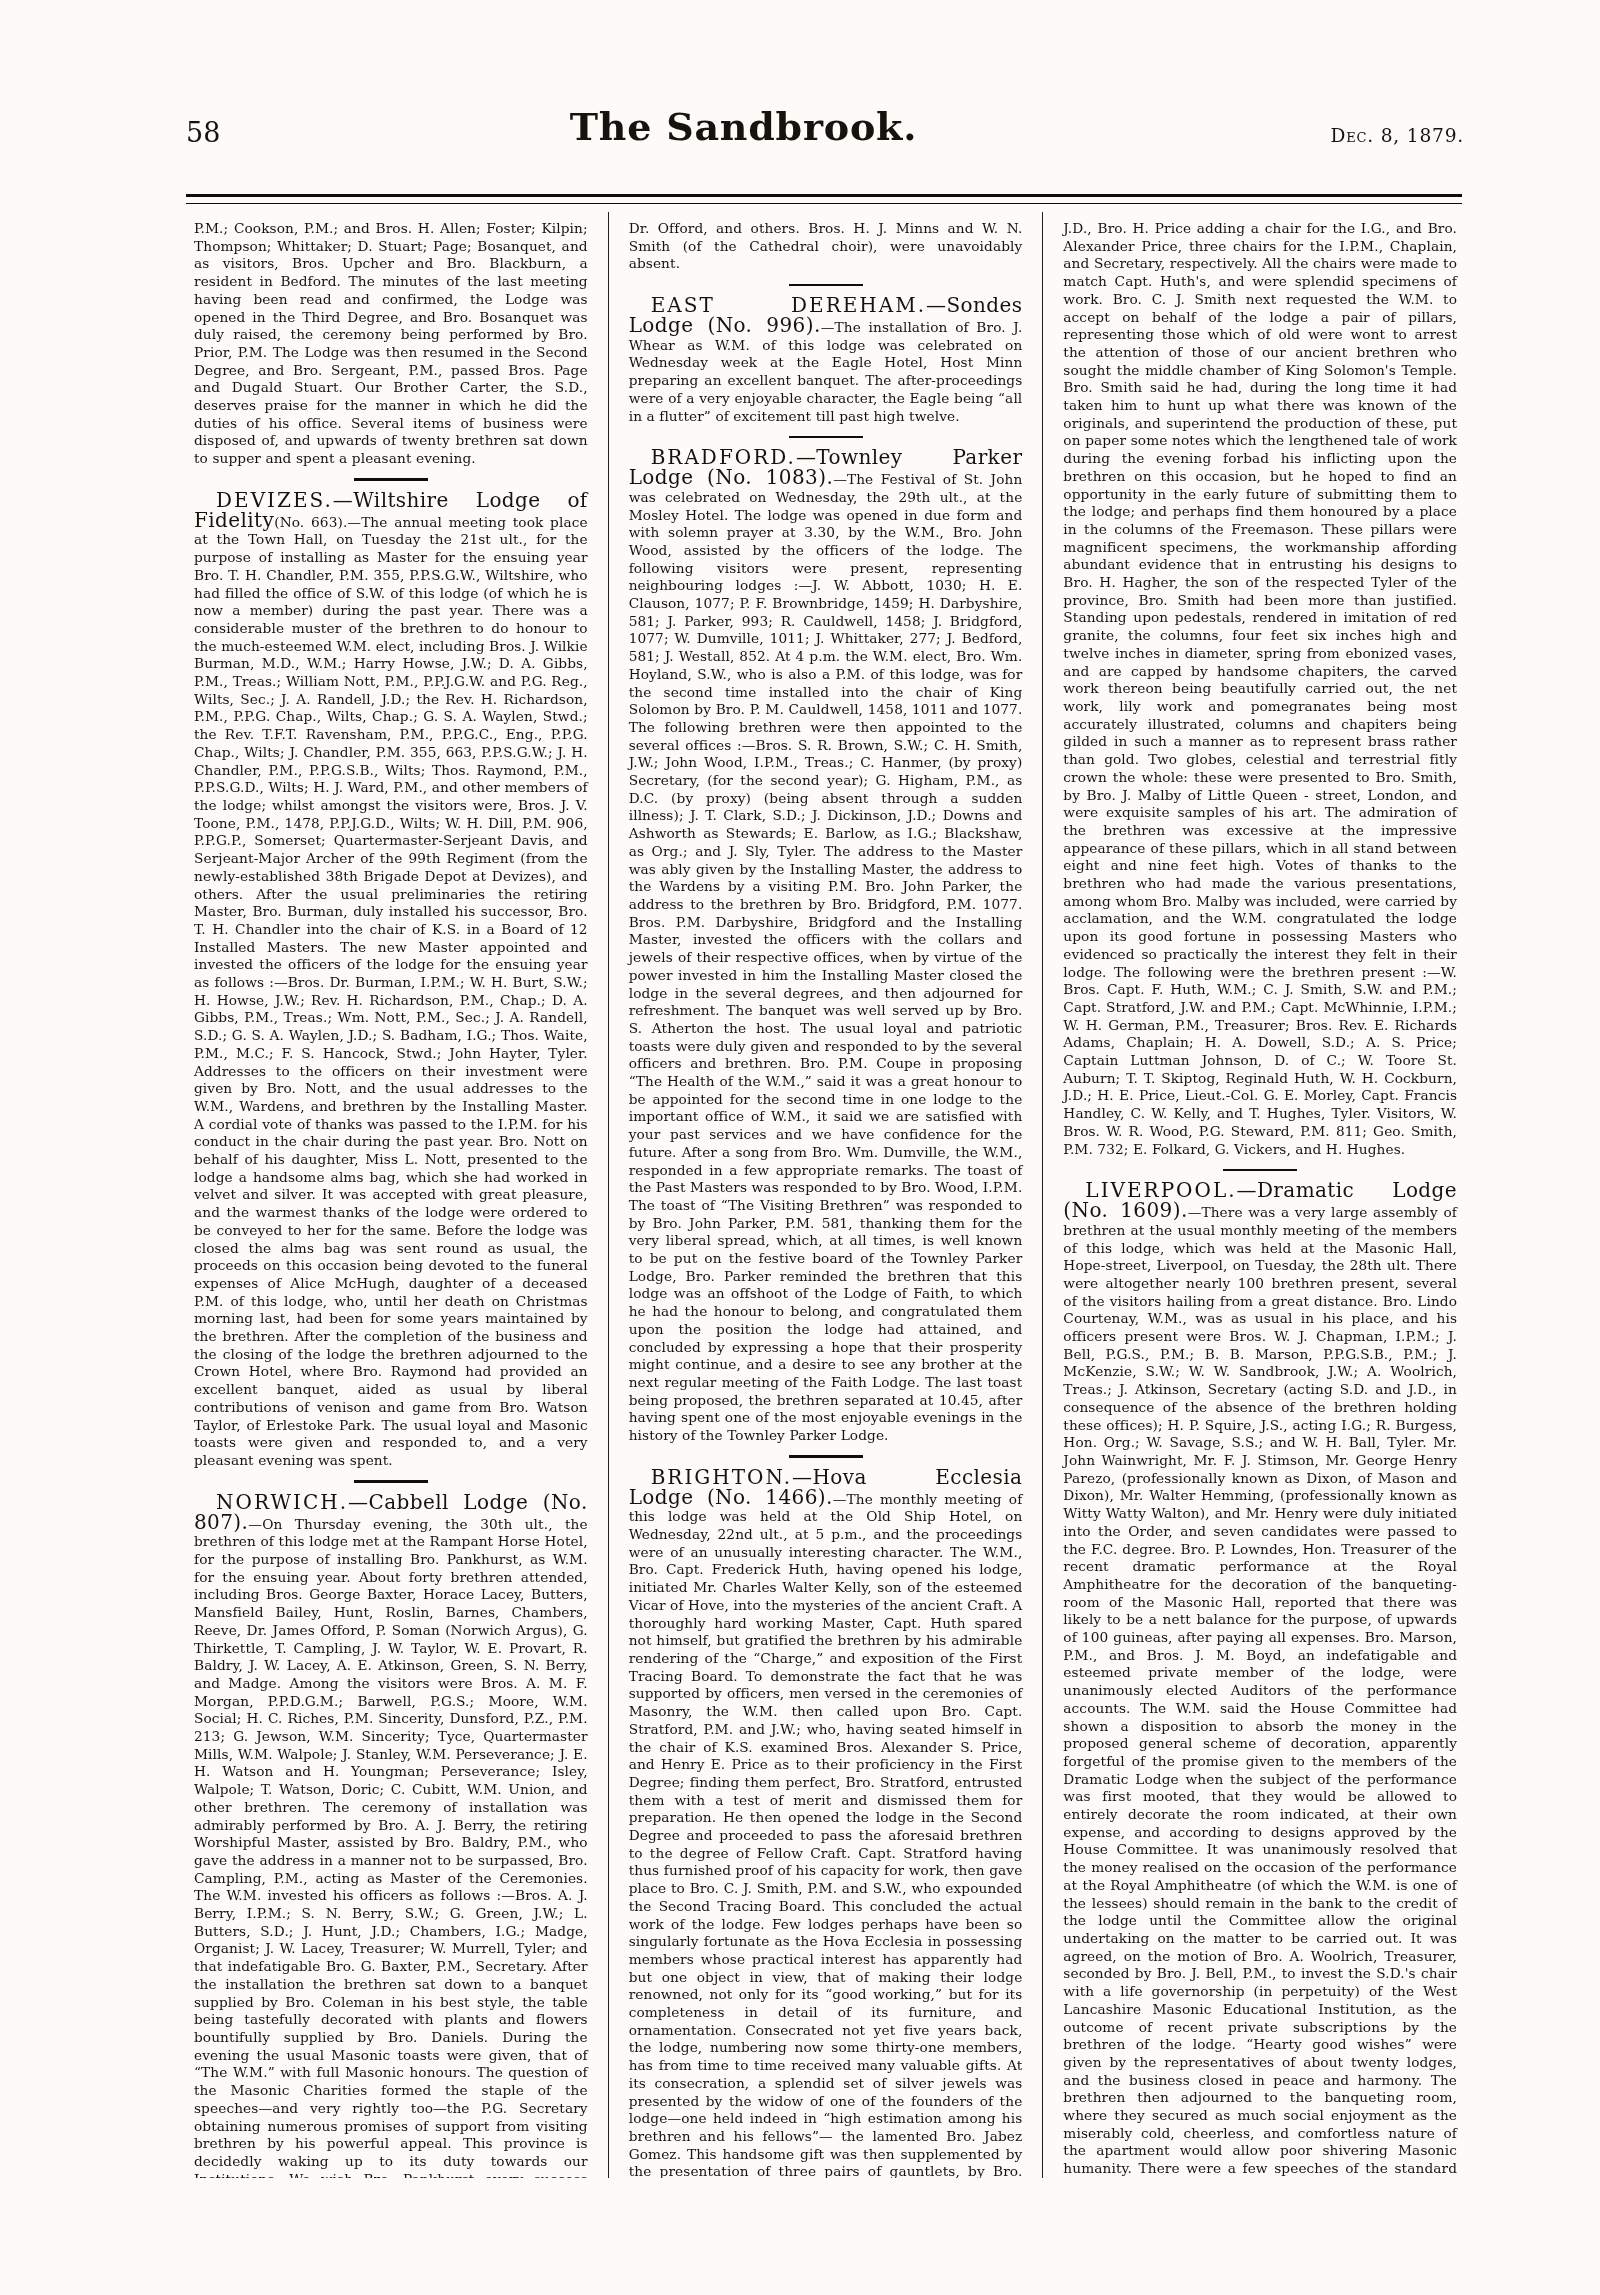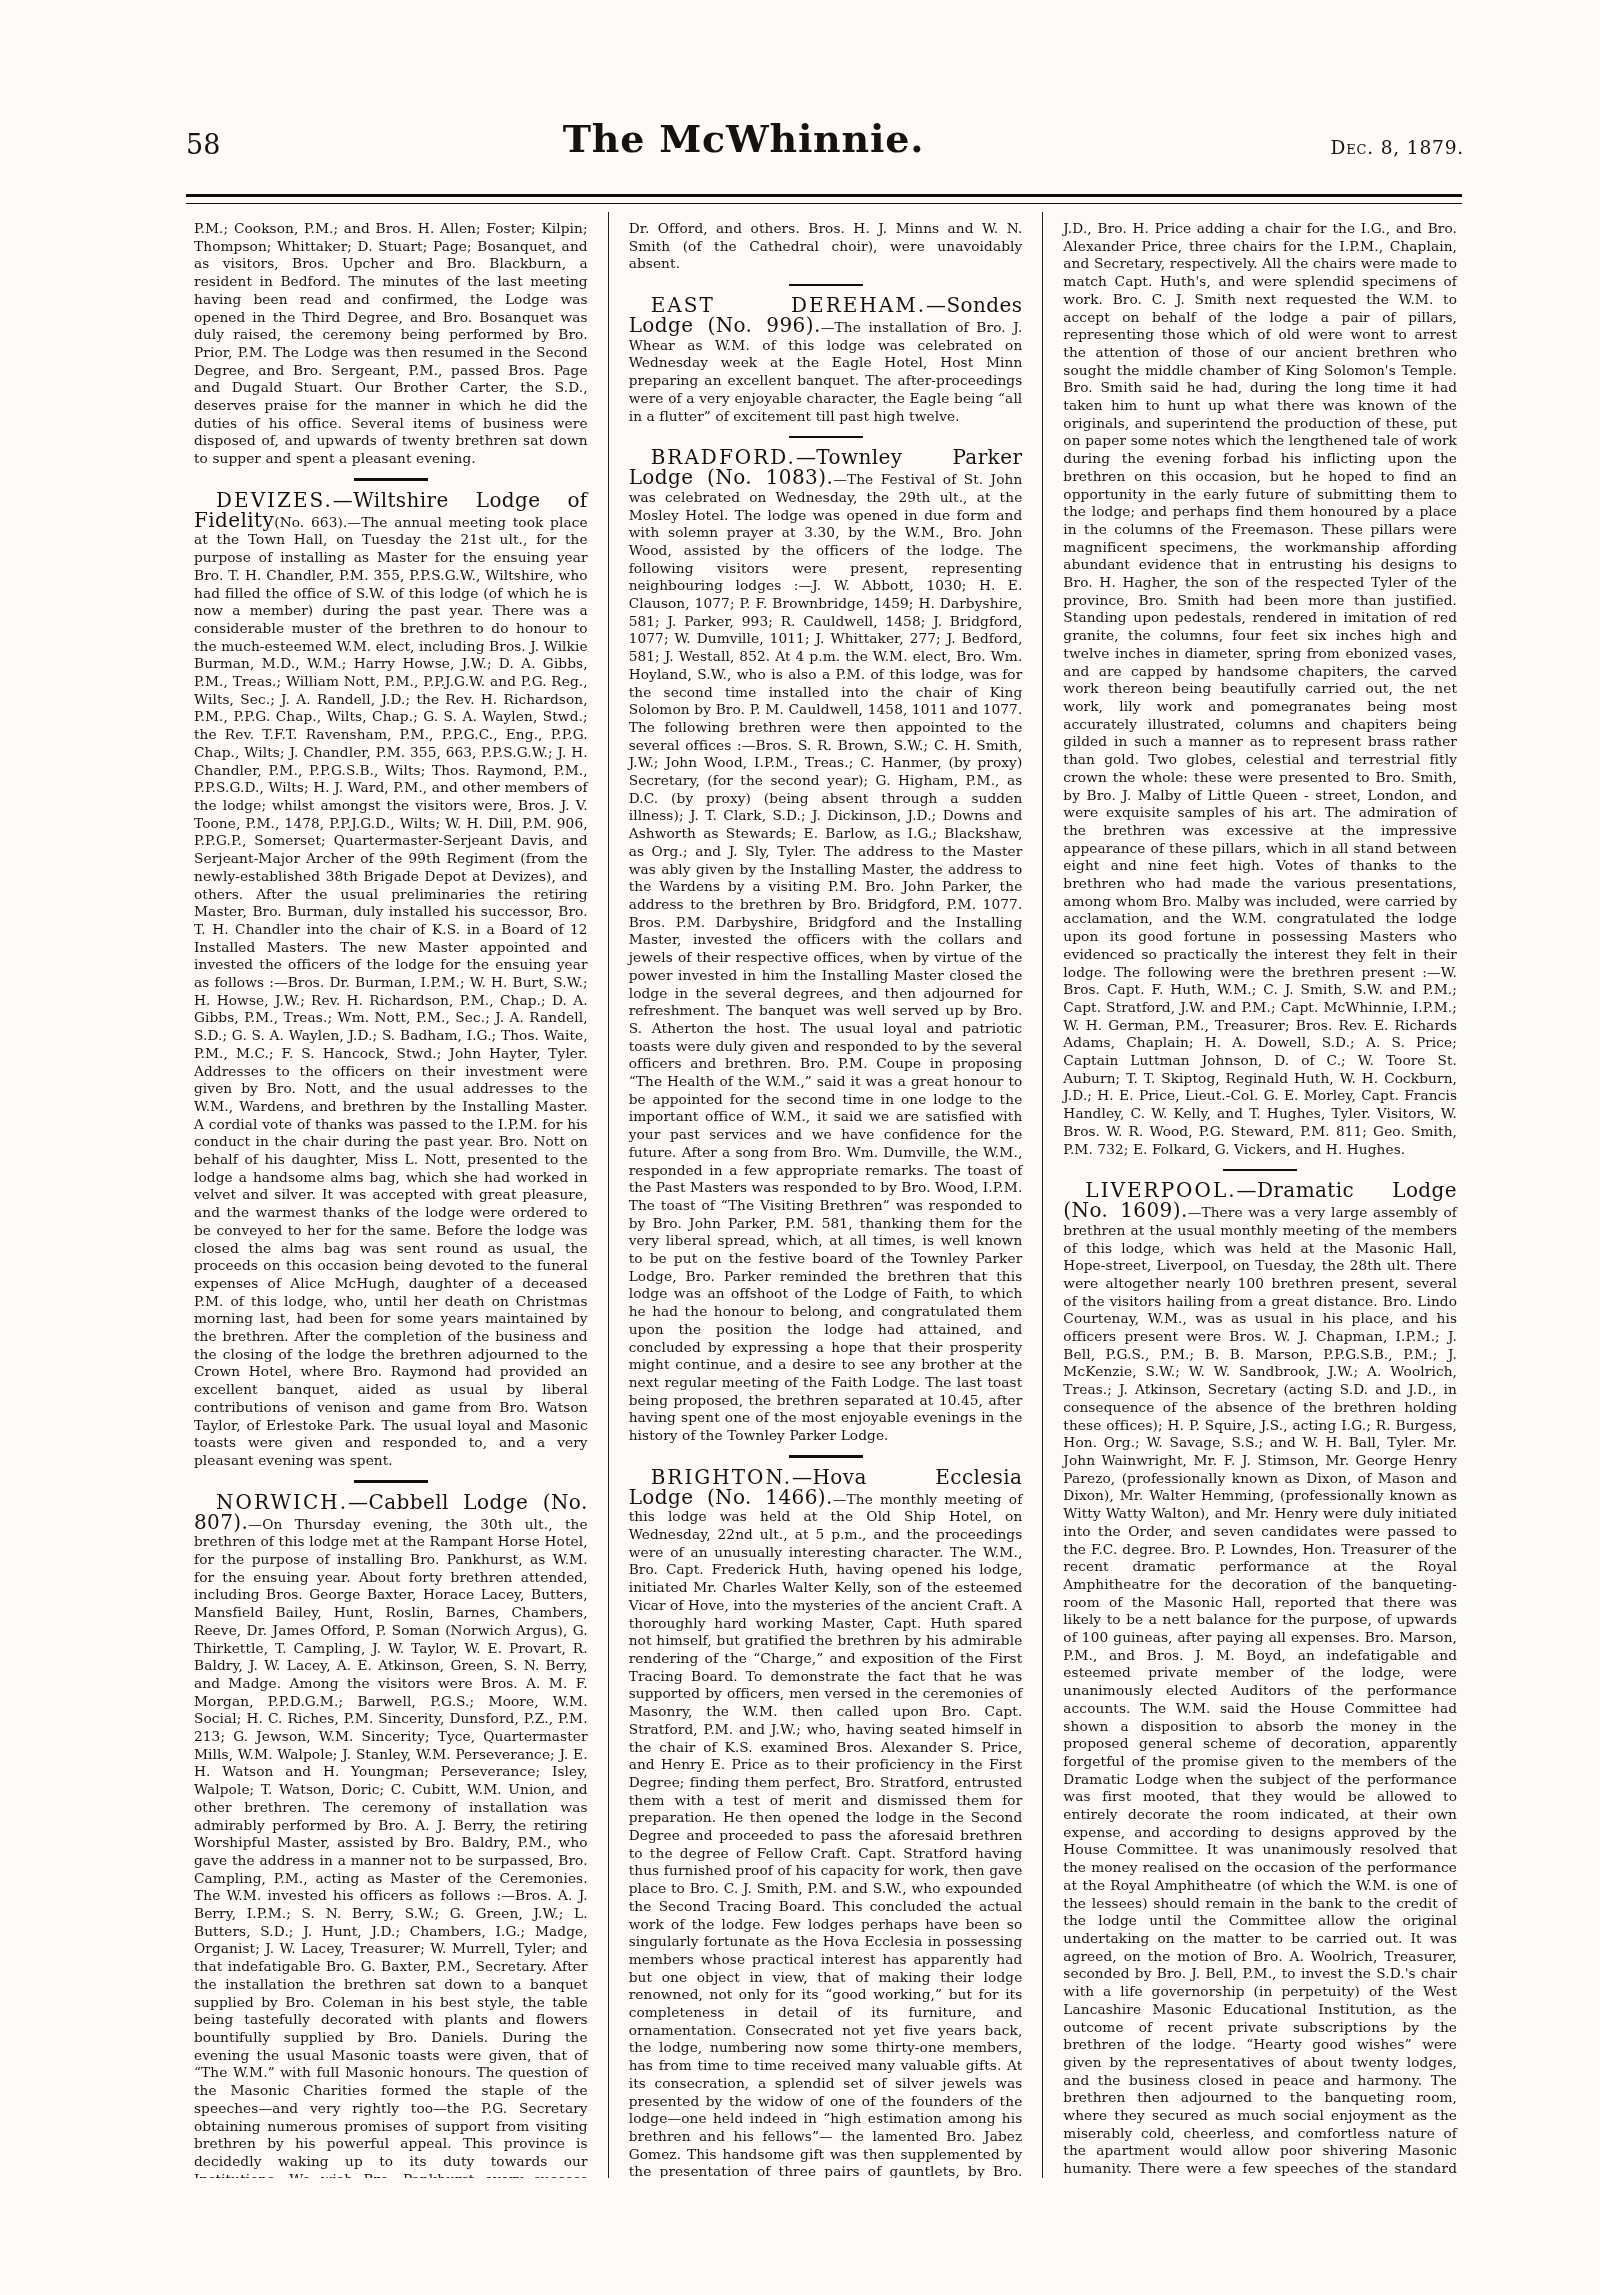--- a/index.html
+++ b/index.html
@@ -6,21 +6,21 @@
   .page{
     position:relative;
     width:1600px;height:2295px;
     background:#fcfbf8;
     font-family:"DejaVu Serif","Liberation Serif",serif;
     color:#16130f;
     overflow:hidden;
   }
   
   .masthead{
-    position:absolute;left:186px;top:120px;width:1278px;
+    position:absolute;left:186px;top:108px;width:1278px;
     display:flex;justify-content:space-between;align-items:flex-end;
   }
   .page-number{font-size:27px;line-height:1;}
   .paper-title{
     font-size:38px;font-weight:bold;line-height:1;
     letter-spacing:0.8px;
     transform:translateX(-32px);
   }
   .issue-date{font-size:18.6px;line-height:1;font-variant:small-caps;letter-spacing:0.8px;color:#2a2username:#2a2722;}
   .masthead-rule{
@@ -64,21 +64,21 @@
     background:#0f0e0c;
   }
 </style>
 </head>
 <body>
 
 <div class="page">
 
   <div class="masthead">
     <span class="page-number">58</span>
-    <span class="paper-title">The McWhinnie.</span>
+    <span class="paper-title">The Sandbrook.</span>
     <span class="issue-date">Dec. 8, 1879.</span>
   </div>
 
   <div class="masthead-rule"></div>
 
   <div class="columns">
     <div class="column">
         <p class="continuation"><span>P.M.; Cookson, P.M.; and Bros. H. Allen; Foster; Kilpin; Thompson; Whittaker; D. Stuart; Page; Bosanquet, and as visitors, Bros. Upcher and Bro. Blackburn, a resident in Bedford. The minutes of the last meeting having been read and confirmed, the Lodge was opened in the Third Degree, and Bro. Bosanquet was duly raised, the ceremony being performed by Bro. Prior, P.M. The Lodge was then resumed in the Second Degree, and Bro. Sergeant, P.M., passed Bros. Page and Dugald Stuart. Our Brother Carter, the S.D., deserves praise for the manner in which he did the duties of his office. Several items of business were disposed of, and upwards of twenty brethren sat down to supper and spent a pleasant evening.</span></p>
         <div class="divider"></div>
         <p class="article"><span class="loc">DEVIZES.</span><span class="head-title">—Wiltshire Lodge of Fidelity</span><span>(No. 663).—The annual meeting took place at the Town Hall, on Tuesday the 21st ult., for the purpose of installing as Master for the ensuing year Bro. T. H. Chandler, P.M. 355, P.P.S.G.W., Wiltshire, who had filled the office of S.W. of this lodge (of which he is now a member) during the past year. There was a considerable muster of the brethren to do honour to the much-esteemed W.M. elect, including Bros. J. Wilkie Burman, M.D., W.M.; Harry Howse, J.W.; D. A. Gibbs, P.M., Treas.; William Nott, P.M., P.P.J.G.W. and P.G. Reg., Wilts, Sec.; J. A. Randell, J.D.; the Rev. H. Richardson, P.M., P.P.G. Chap., Wilts, Chap.; G. S. A. Waylen, Stwd.; the Rev. T.F.T. Ravensham, P.M., P.P.G.C., Eng., P.P.G. Chap., Wilts; J. Chandler, P.M. 355, 663, P.P.S.G.W.; J. H. Chandler, P.M., P.P.G.S.B., Wilts; Thos. Raymond, P.M., P.P.S.G.D., Wilts; H. J. Ward, P.M., and other members of the lodge; whilst amongst the visitors were, Bros. J. V. Toone, P.M., 1478, P.P.J.G.D., Wilts; W. H. Dill, P.M. 906, P.P.G.P., Somerset; Quartermaster-Serjeant Davis, and Serjeant-Major Archer of the 99th Regiment (from the newly-established 38th Brigade Depot at Devizes), and others. After the usual preliminaries the retiring Master, Bro. Burman, duly installed his successor, Bro. T. H. Chandler into the chair of K.S. in a Board of 12 Installed Masters. The new Master appointed and invested the officers of the lodge for the ensuing year as follows :—Bros. Dr. Burman, I.P.M.; W. H. Burt, S.W.; H. Howse, J.W.; Rev. H. Richardson, P.M., Chap.; D. A. Gibbs, P.M., Treas.; Wm. Nott, P.M., Sec.; J. A. Randell, S.D.; G. S. A. Waylen, J.D.; S. Badham, I.G.; Thos. Waite, P.M., M.C.; F. S. Hancock, Stwd.; John Hayter, Tyler. Addresses to the officers on their investment were given by Bro. Nott, and the usual addresses to the W.M., Wardens, and brethren by the Installing Master. A cordial vote of thanks was passed to the I.P.M. for his conduct in the chair during the past year. Bro. Nott on behalf of his daughter, Miss L. Nott, presented to the lodge a handsome alms bag, which she had worked in velvet and silver. It was accepted with great pleasure, and the warmest thanks of the lodge were ordered to be conveyed to her for the same. Before the lodge was closed the alms bag was sent round as usual, the proceeds on this occasion being devoted to the funeral expenses of Alice McHugh, daughter of a deceased P.M. of this lodge, who, until her death on Christmas morning last, had been for some years maintained by the brethren. After the completion of the business and the closing of the lodge the brethren adjourned to the Crown Hotel, where Bro. Raymond had provided an excellent banquet, aided as usual by liberal contributions of venison and game from Bro. Watson Taylor, of Erlestoke Park. The usual loyal and Masonic toasts were given and responded to, and a very pleasant evening was spent.</span></p>

